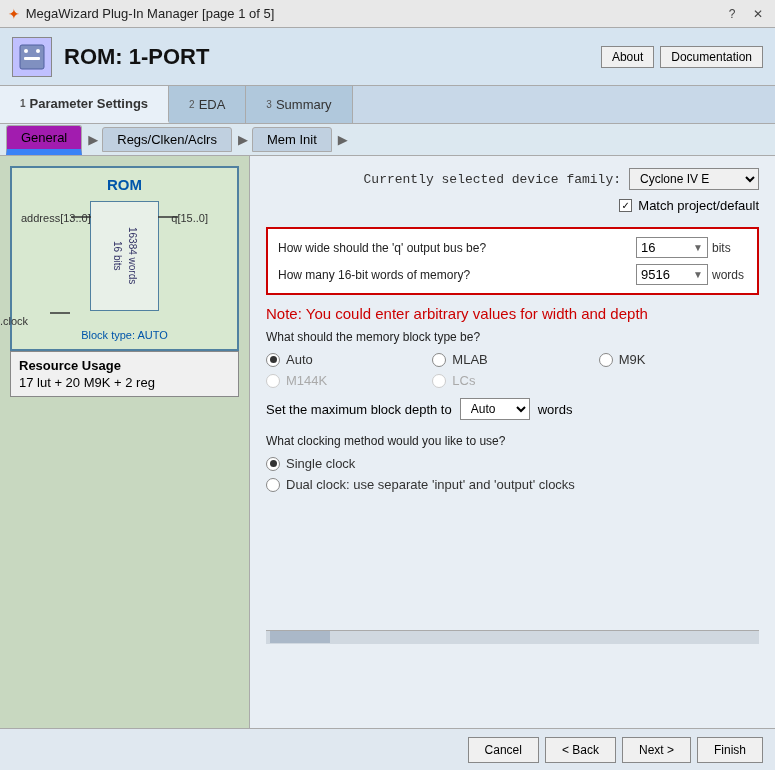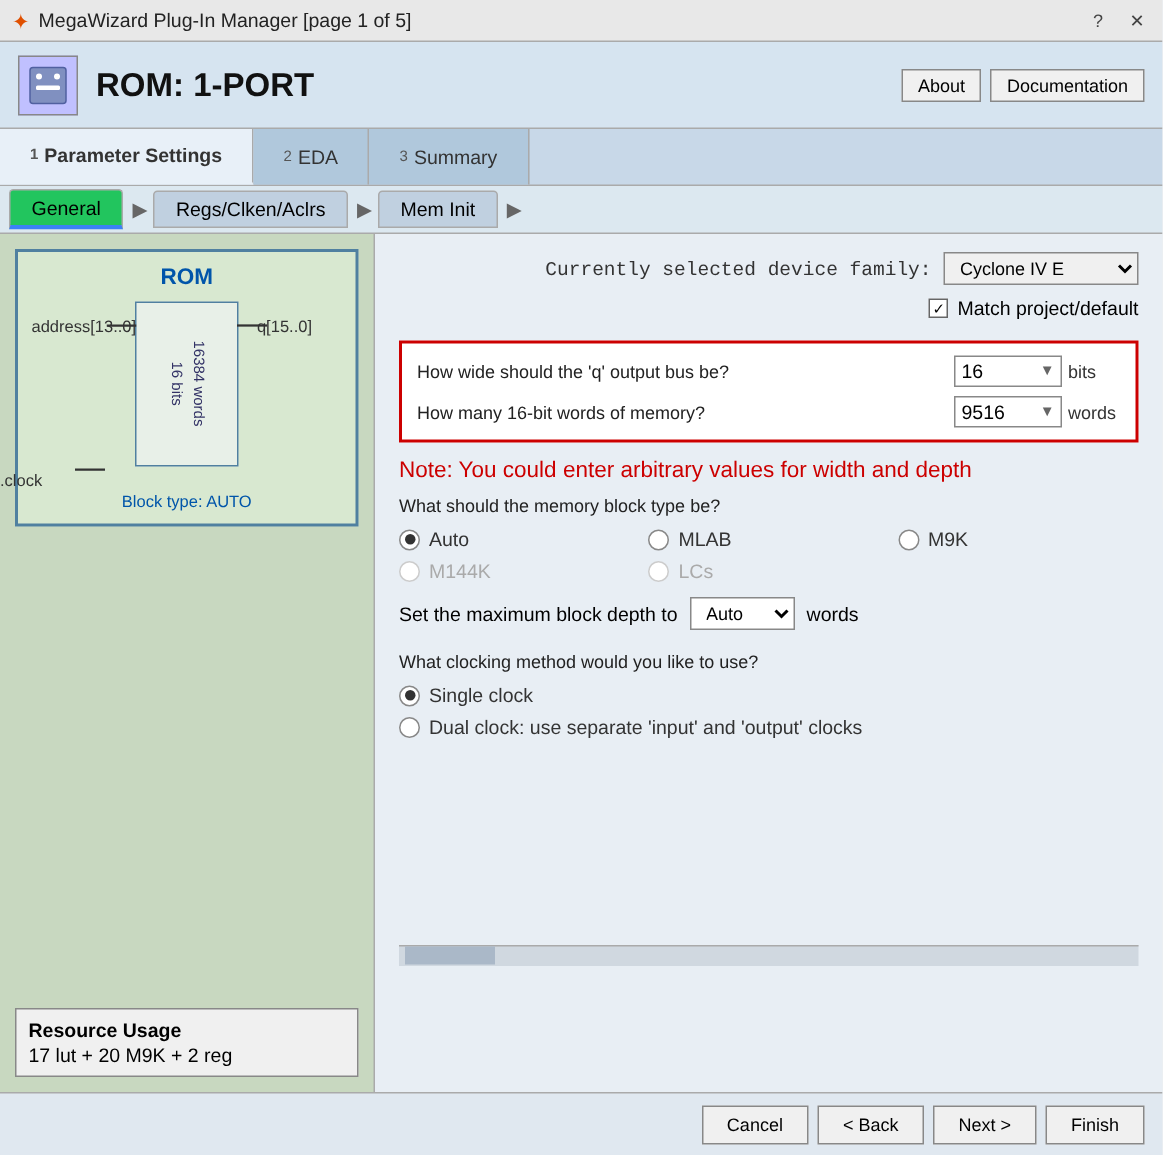--- a/index.html
+++ b/index.html
@@ -74,35 +74,34 @@
     }
     .tab2 {
       padding: 4px 14px;
       background: #c0d0e0;
       border: 1px solid #aaa;
       border-radius: 3px 3px 0 0;
       cursor: pointer;
       font-size: 12px;
       margin-right: 2px;
     }
-    .tab2.active { background: #22c55e; border-bottom: 3px solid #3b82f6; }
+    .tab2.active { background: #a21caf; border-bottom: 6px solid #3b82f6; }
     .tab2-arrow { color: #666; margin: 0 4px; }
 
     
     .main { display: flex; height: calc(770px - 28px - 58px - 38px - 32px - 42px); }
 
     
     .left-panel {
       width: 250px;
       background: #c8d8c0;
       border-right: 1px solid #aaa;
       padding: 10px;
       display: flex;
       flex-direction: column;
-      justify-content: space-between;
     }
     .circuit-diagram {
       background: #d8e8d0;
       border: 2px solid #5080a0;
       padding: 8px;
       position: relative;
       min-height: 160px;
     }
     .circuit-title {
       text-align: center;

